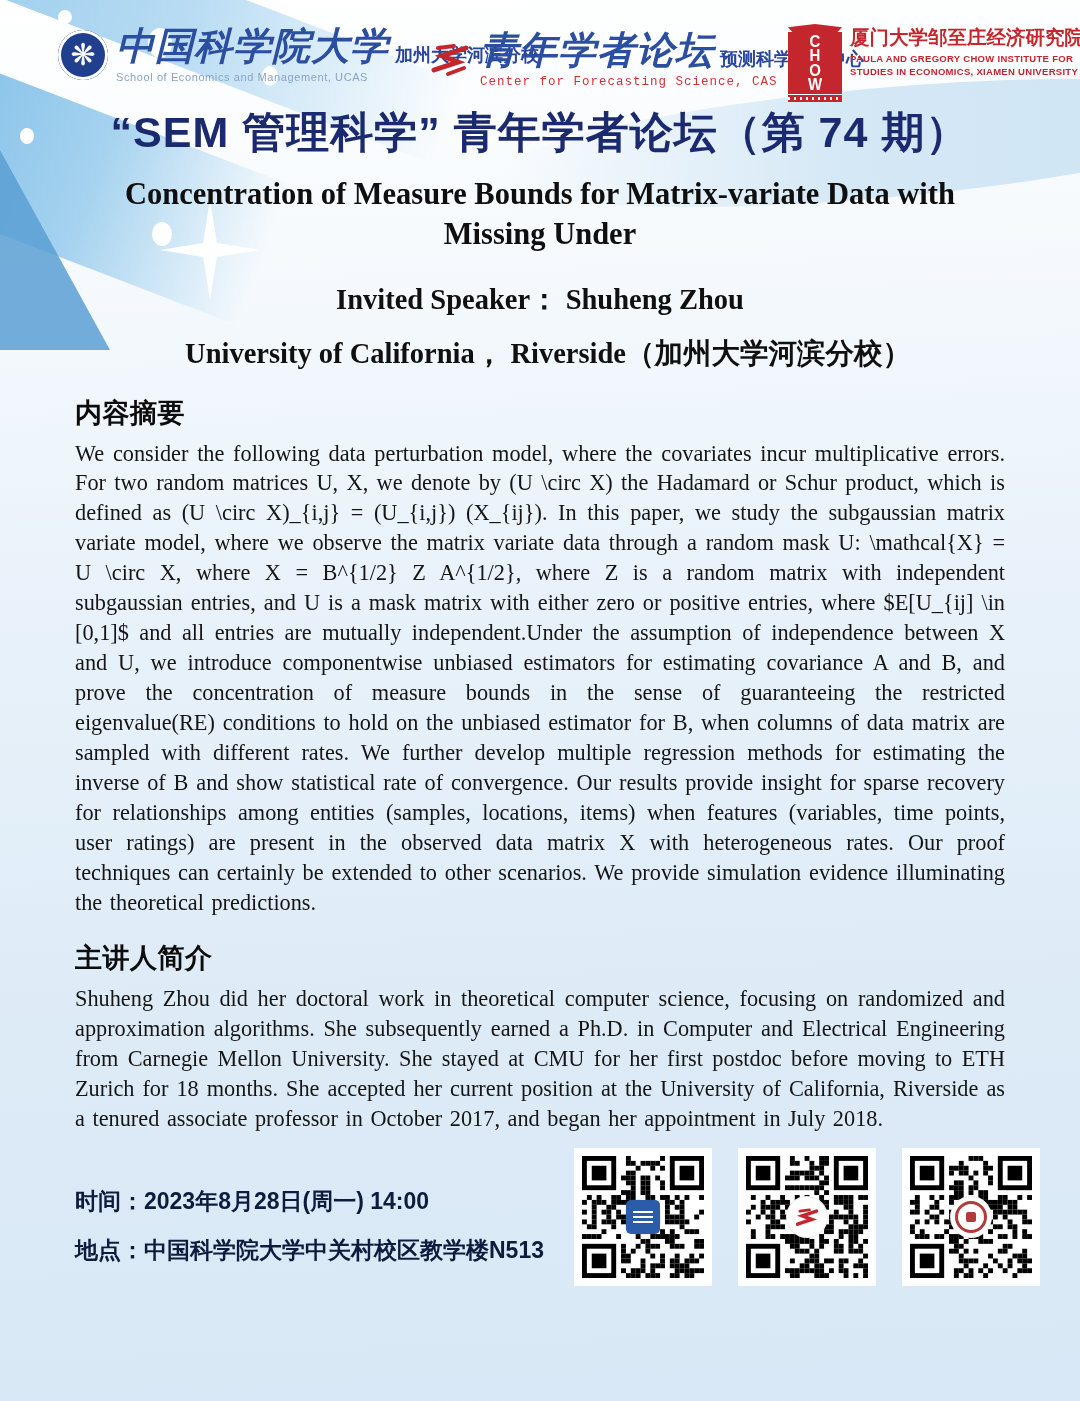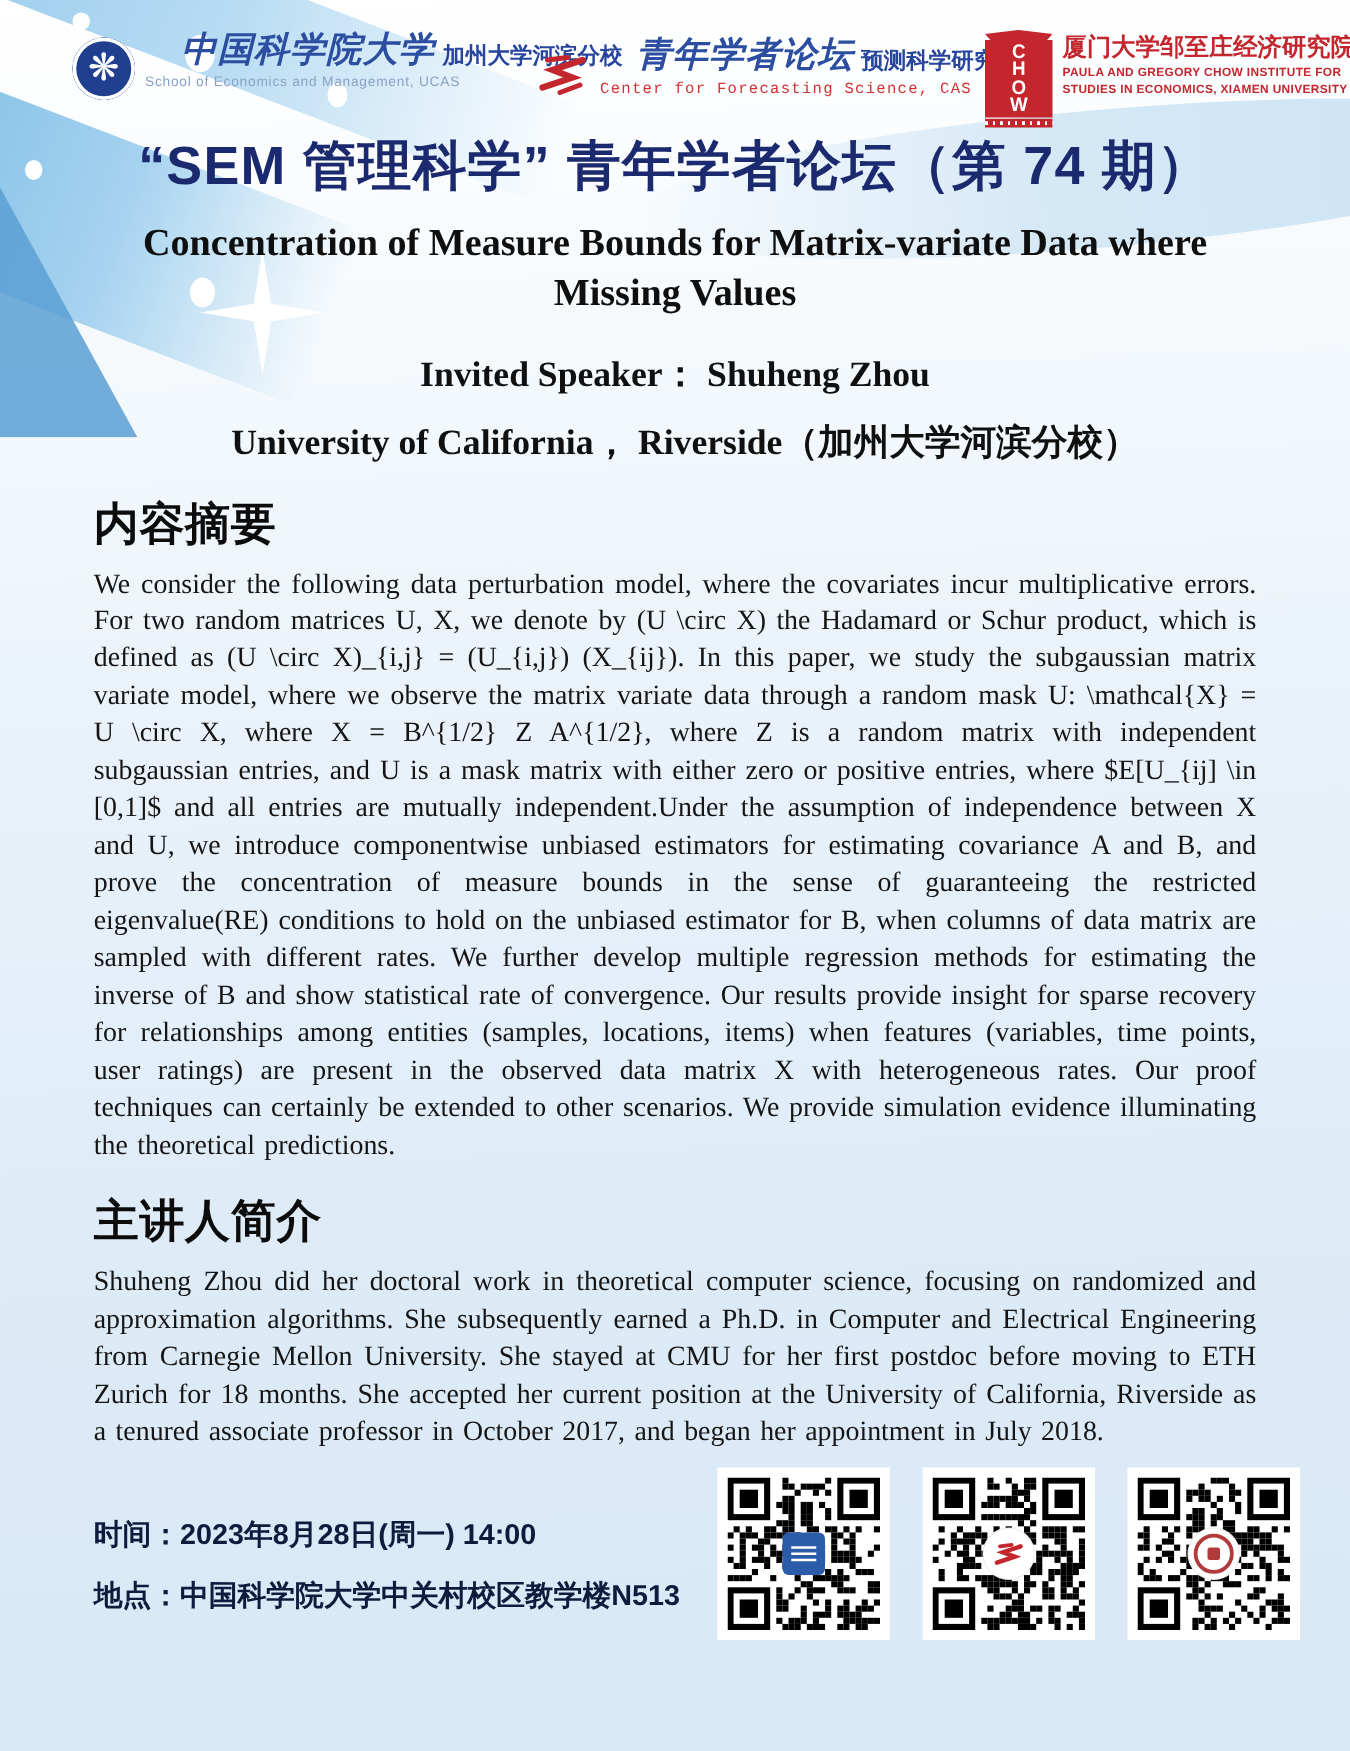--- a/index.html
+++ b/index.html
@@ -30,22 +30,22 @@
   .header{position:absolute;top:18px;left:0;right:0;height:95px;}
   .logo-group{position:absolute;display:flex;align-items:flex-start;}
   .lg1{left:58px;top:8px;}
   .lg2{left:428px;top:12px;}
   .lg3{left:788px;top:6px;}
   .emblem-ucas{width:50px;height:50px;border-radius:50%;background:#20408f;color:#fff;
     display:flex;align-items:center;justify-content:center;font-size:30px;line-height:1;
     box-shadow:inset 0 0 0 3px #fff, inset 0 0 0 5px #20408f;flex:0 0 auto;margin-top:4px;}
   .l1-text{margin-left:8px;}
   .l1-row{display:flex;align-items:flex-end;white-space:nowrap;}
-  .cn-cal{font-weight:900;color:#2b4ea0;font-size:28px;letter-spacing:1px;line-height:1.1;
-    font-family:"Liberation Serif",serif;font-style:italic;margin-left:29px;}
+  .cn-cal{font-weight:900;color:#2b4ea0;font-size:38px;letter-spacing:1px;line-height:1.1;
+    font-family:"Liberation Serif",serif;font-style:italic;}
   .dept{font-weight:800;color:#27459c;font-size:18px;margin-left:6px;line-height:1.4;}
   .en-sub{font-size:11px;color:#8aa3c4;letter-spacing:.6px;margin-top:3px;}
   .cas-glyph{width:44px;height:44px;flex:0 0 auto;margin-top:6px;}
   .l2-en{font-size:12.5px;color:#d23434;letter-spacing:1px;margin-top:3px;font-family:"Liberation Mono",monospace;}
   .chow-emblem{width:54px;flex:0 0 auto;text-align:center;}
   .chow-roof{height:8px;background:#c4262d;clip-path:polygon(8% 100%,0 40%,50% 0,100% 40%,92% 100%);}
   .chow-body{background:#c4262d;color:#fff;font-weight:800;font-size:15px;line-height:.95;
     padding:3px 0 2px;letter-spacing:0;}
   .chow-body div{transform:scaleY(1.05);}
   .chow-base{height:7px;background:#c4262d;margin-top:1px;
@@ -55,21 +55,21 @@
   .l3-en{color:#c4262d;font-size:9.5px;font-weight:700;letter-spacing:.3px;line-height:1.35;margin-top:2px;}
   
   .content{position:absolute;top:104px;left:0;right:0;}
   .main-title{text-align:center;color:#1b2a6e;font-weight:900;font-size:43px;letter-spacing:1px;}
   .en-title{width:930px;margin:12px auto 0;text-align:center;color:#0f0f0f;
     font-family:"Liberation Serif",serif;font-weight:700;font-size:30.5px;line-height:1.32;}
   .speaker-line{margin-top:26px;text-align:center;font-family:"Liberation Serif",serif;
     font-weight:700;font-size:28.5px;color:#101010;}
   .affil-line{margin-top:16px;text-align:center;font-family:"Liberation Serif",serif;
     font-weight:700;font-size:28.5px;color:#101010;padding-left:16px;}
-  .sec-head{margin:22px 75px 0;font-weight:900;font-size:36px;color:#0c0c0c;letter-spacing:.5px;}
+  .sec-head{margin:22px 75px 0;font-weight:900;font-size:27px;color:#0c0c0c;letter-spacing:.5px;}
   .body-text{margin:8px 75px 0;text-align:justify;font-family:"Liberation Serif",serif;
     font-size:22.3px;line-height:1.345;color:#151515;word-spacing:2px;}
   
   .footer{display:flex;margin:14px 40px 0 75px;align-items:center;}
   .when-where{flex:1 1 auto;}
   .ww-line{font-weight:800;font-size:23px;color:#0e1b3d;margin-top:18px;white-space:nowrap;}
   .qr-row{display:flex;gap:26px;flex:0 0 auto;}
   .qr-tile{width:138px;height:138px;background:#fff;padding:8px;box-sizing:border-box;position:relative;}
   .qr-canvas{width:100%;height:100%;}
   .qr-center{position:absolute;top:50%;left:50%;transform:translate(-50%,-50%);
@@ -141,21 +141,21 @@
         <div class="l3-en">
           <div>PAULA AND GREGORY CHOW INSTITUTE FOR</div>
           <div>STUDIES IN ECONOMICS, XIAMEN UNIVERSITY</div>
         </div>
       </div>
     </div>
   </div>
 
   <div class="content">
     <div class="main-title">“SEM 管理科学” 青年学者论坛（第 74 期）</div>
-    <div class="en-title">Concentration of Measure Bounds for Matrix-variate Data where Missing Values</div>
+    <div class="en-title">Concentration of Measure Bounds for Matrix-variate Data with Missing Under</div>
 
     <div class="speaker-line">
       <span>Invited Speaker：</span>
       <span>Shuheng Zhou</span>
     </div>
     <div class="affil-line">University of California， Riverside（加州大学河滨分校）</div>
 
     <div class="sec-head">内容摘要</div>
     <div class="body-text">We consider the following data perturbation model, where the covariates incur multiplicative errors. For two random matrices U, X, we denote by (U \circ X) the Hadamard or Schur product, which is defined as (U \circ X)_{i,j} = (U_{i,j}) (X_{ij}). In this paper, we study the subgaussian matrix variate model, where we observe the matrix variate data through a random mask U: \mathcal{X} = U \circ X, where X = B^{1/2} Z A^{1/2}, where Z is a random matrix with independent subgaussian entries, and U is a mask matrix with either zero or positive entries, where $E[U_{ij] \in [0,1]$ and all entries are mutually independent.Under the assumption of independence between X and U, we introduce componentwise unbiased estimators for estimating covariance A and B, and prove the concentration of measure bounds in the sense of guaranteeing the restricted eigenvalue(RE) conditions to hold on the unbiased estimator for B, when columns of data matrix are sampled with different rates. We further develop multiple regression methods for estimating the inverse of B and show statistical rate of convergence. Our results provide insight for sparse recovery for relationships among entities (samples, locations, items) when features (variables, time points, user ratings) are present in the observed data matrix X with heterogeneous rates. Our proof techniques can certainly be extended to other scenarios. We provide simulation evidence illuminating the theoretical predictions.</div>
 

